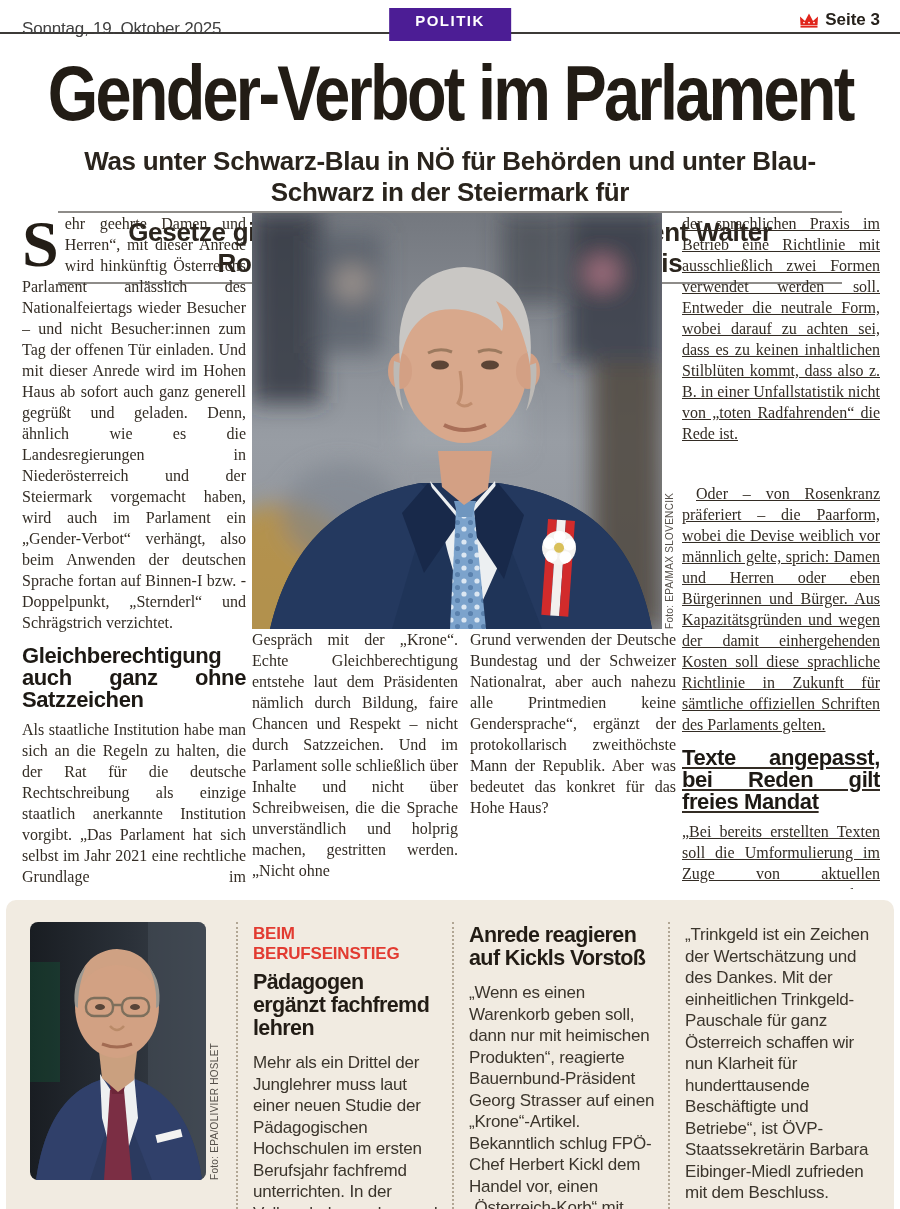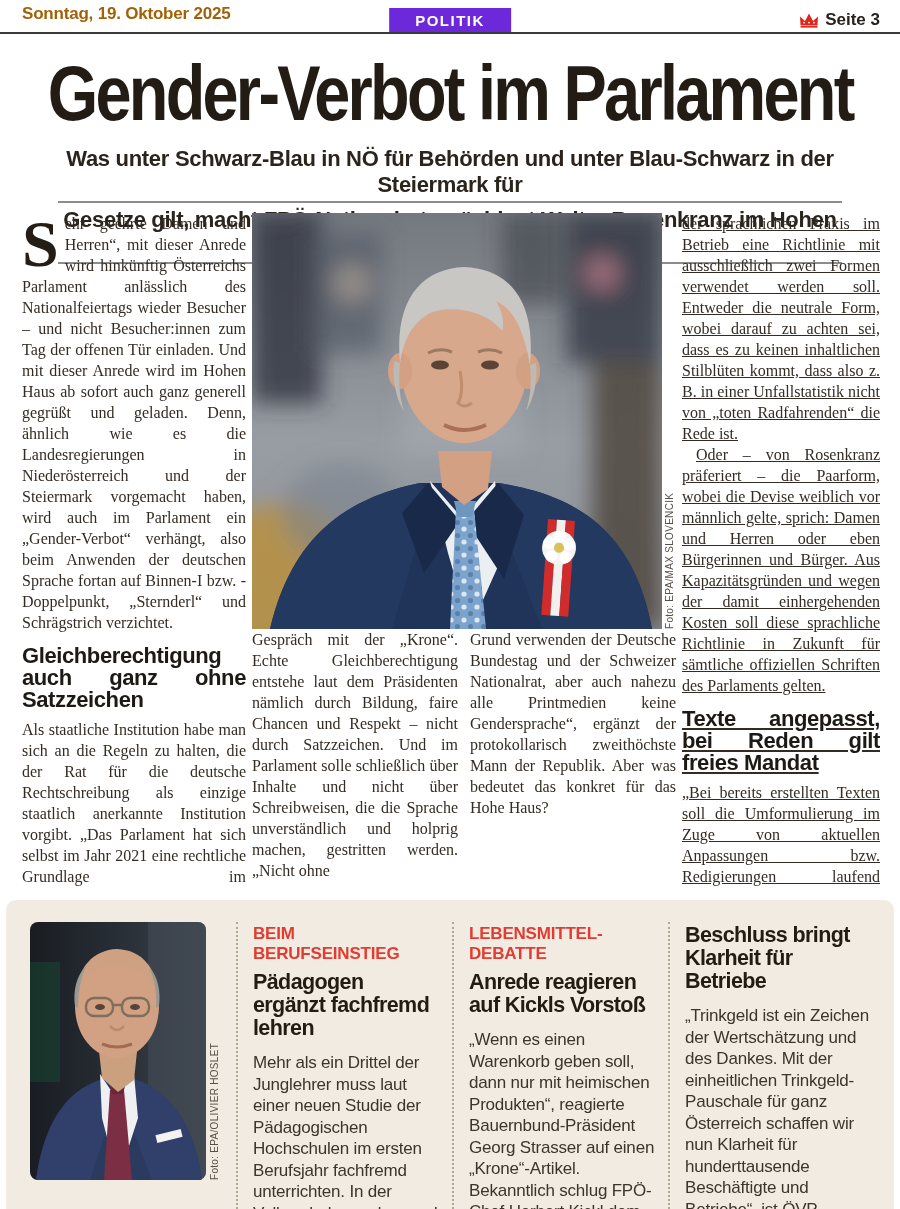--- a/index.html
+++ b/index.html
@@ -2,48 +2,48 @@
 <html lang="de"><head>
 <meta charset="utf-8">
 <style>
   html,body{margin:0;padding:0;}
   body{width:900px;height:1209px;position:relative;background:#ffffff;
        font-family:"Liberation Sans",sans-serif;color:#26211b;overflow:hidden;}
 
   
   .masthead{position:absolute;top:0;left:0;width:900px;height:40px;}
   .mast-rule{position:absolute;top:32px;left:0;width:900px;height:2px;background:#3c3a37;}
-  .mast-date{position:absolute;top:4px;left:22px;font-size:17px;font-weight:bold;
-             letter-spacing:-0.2px;color:#a16207;}
+  .mast-date{position:absolute;top:19px;left:22px;font-size:17px;font-weight:normal;
+             letter-spacing:-0.2px;color:#404040;}
   .politik-box{position:absolute;top:8px;left:50%;transform:translateX(-50%);
-               background:#6d28d9;color:#fff;font-weight:bold;font-size:15px;
-               letter-spacing:1.5px;padding:4px 26px 3px;}
+               background:#4c1d95;color:#fff;font-weight:bold;font-size:15px;
+               letter-spacing:1.5px;padding:4px 26px 12px;}
   .mast-page{position:absolute;top:10px;right:20px;font-size:17px;font-weight:bold;
              display:flex;align-items:center;gap:6px;}
   .crown{width:20px;height:15px;display:block;}
 
   
   .headline-wrap{position:absolute;top:52px;left:0;width:900px;display:flex;justify-content:center;}
   .headline{font-size:72px;font-weight:bold;letter-spacing:-3px;color:#221c15;
             white-space:nowrap;transform:scale(0.9,1.08);transform-origin:center;}
   .subheads{position:absolute;top:146px;left:58px;width:784px;}
-  .subhead-line{font-size:22px;font-weight:bold;letter-spacing:-0.3px;color:#2a241d;
+  .subhead-line{font-size:26px;font-weight:bold;letter-spacing:-0.3px;color:#2a241d;
                 text-align:center;padding-bottom:3px;border-bottom:2px solid #8e8c89;
                 margin-bottom:4px;}
 
   
   .article{position:absolute;top:213px;left:22px;width:858px;height:676px;
            display:flex;gap:6px;overflow:hidden;}
   .col-serif{font-family:"Liberation Serif",serif;font-size:16px;line-height:21px;
              text-align:justify;color:#332c24;}
   .col1{width:224px;}
   .mid{width:424px;display:flex;flex-direction:column;}
   .col4{width:198px;text-decoration:underline;}
   .col-serif p{margin:0;}
-  p.indent{text-indent:14px;}
+  p.indent{text-indent:14px;margin-top:39px;}
   .dropcap{float:left;font-family:"Liberation Serif",serif;font-weight:bold;
            font-size:66px;line-height:54px;padding:4px 6px 0 0;color:#231d16;}
   .art-subhead{font-family:"Liberation Sans",sans-serif;font-size:22px;font-weight:bold;
                letter-spacing:-0.4px;line-height:22px;color:#1d1914;margin:12px 0 8px;}
 
   
   .photo-main-row{display:flex;height:416px;}
   .photo-main{width:410px;height:416px;flex:0 0 410px;}
   .vcredit{writing-mode:vertical-rl;transform:rotate(180deg);font-size:10px;
            color:#55504a;letter-spacing:0.3px;display:flex;align-items:center;}
@@ -241,23 +241,21 @@
     <div class="vcredit brief-photo-credit">Foto: EPA/OLIVIER HOSLET</div>
   </div>
 
   <div class="brief-col">
     <p class="kicker">BEIM BERUFSEINSTIEG</p>
     <p class="brief-headline">Pädagogen ergänzt fachfremd lehren</p>
     <p class="brief-body">Mehr als ein Drittel der Junglehrer muss laut einer neuen Studie der Pädagogischen Hochschulen im ersten Berufsjahr fachfremd unterrichten. In der Volksschule werden rund 23 Prozent teilweise in „fremden“ Fächern eingesetzt, in der Sekundarstufe sind es sogar 43 Prozent.</p>
   </div>
 
   <div class="brief-col">
-    <p class="kicker">LEBENSMITTEL-DEBATTE</p>
     <p class="brief-headline">Anrede reagieren auf Kickls Vorstoß</p>
     <p class="brief-body">„Wenn es einen Warenkorb geben soll, dann nur mit heimischen Produkten“, reagierte Bauernbund-Präsident Georg Strasser auf einen „Krone“-Artikel. Bekanntlich schlug FPÖ-Chef Herbert Kickl dem Handel vor, einen „Österreich-Korb“ mit Gütern des täglichen Bedarfs anzubieten.</p>
   </div>
 
   <div class="brief-col">
-    <p class="brief-headline">Beschluss bringt Klarheit für Betriebe</p>
     <p class="brief-body">„Trinkgeld ist ein Zeichen der Wertschätzung und des Dankes. Mit der einheitlichen Trinkgeld-Pauschale für ganz Österreich schaffen wir nun Klarheit für hunderttausende Beschäftigte und Betriebe“, ist ÖVP-Staatssekretärin Barbara Eibinger-Miedl zufrieden mit dem Beschluss.</p>
   </div>
 
 </section>
 
 </body></html>

